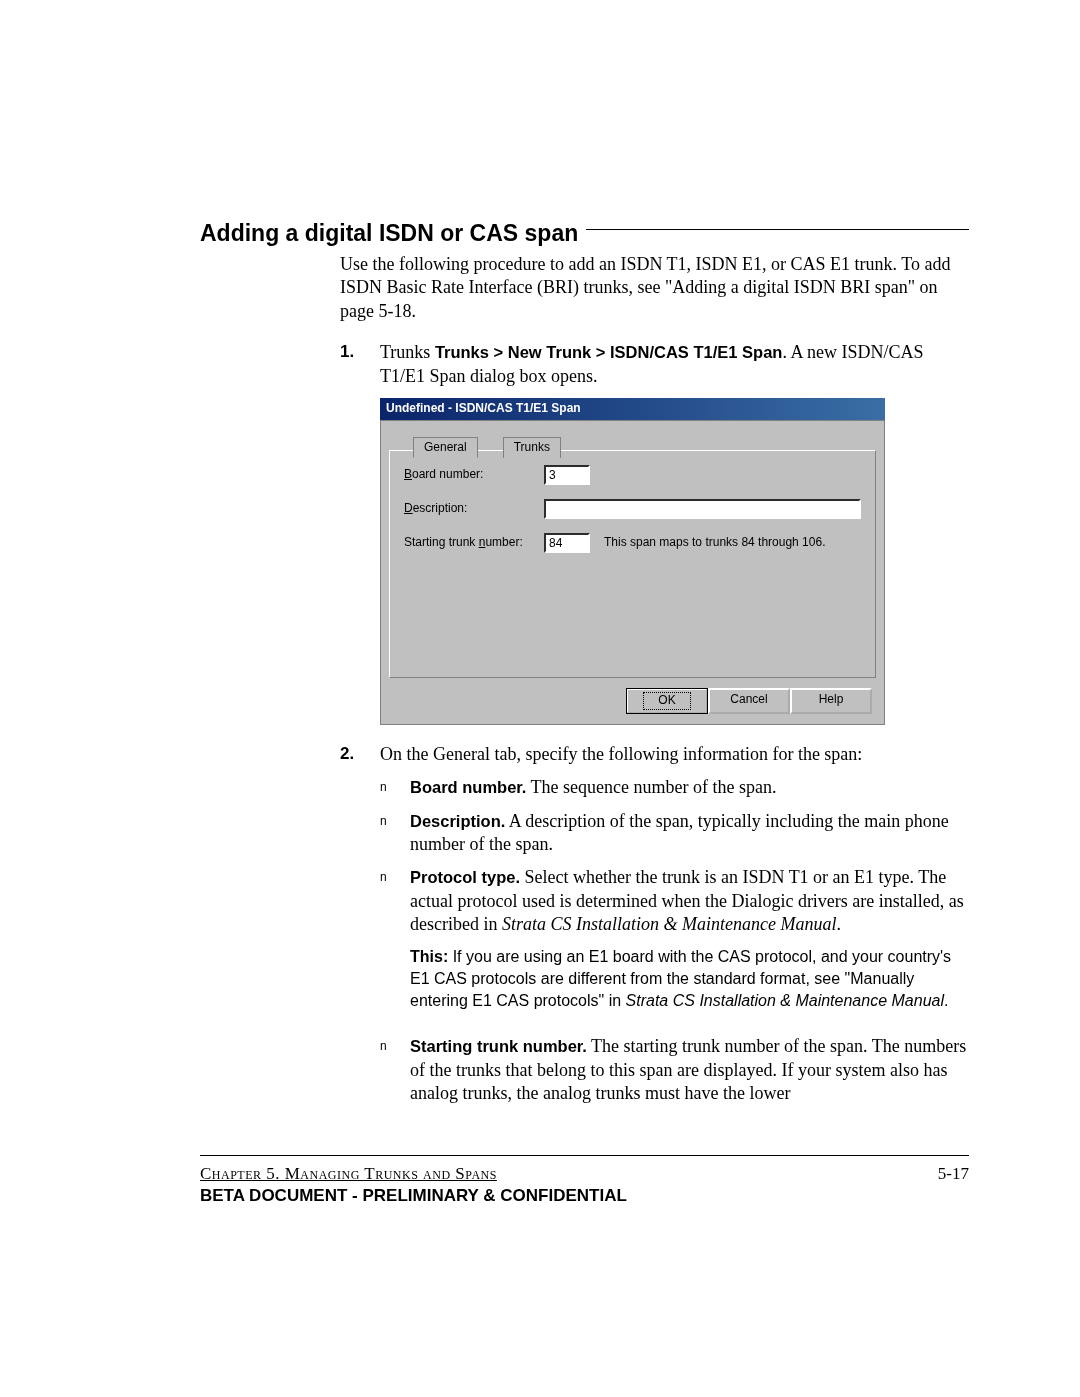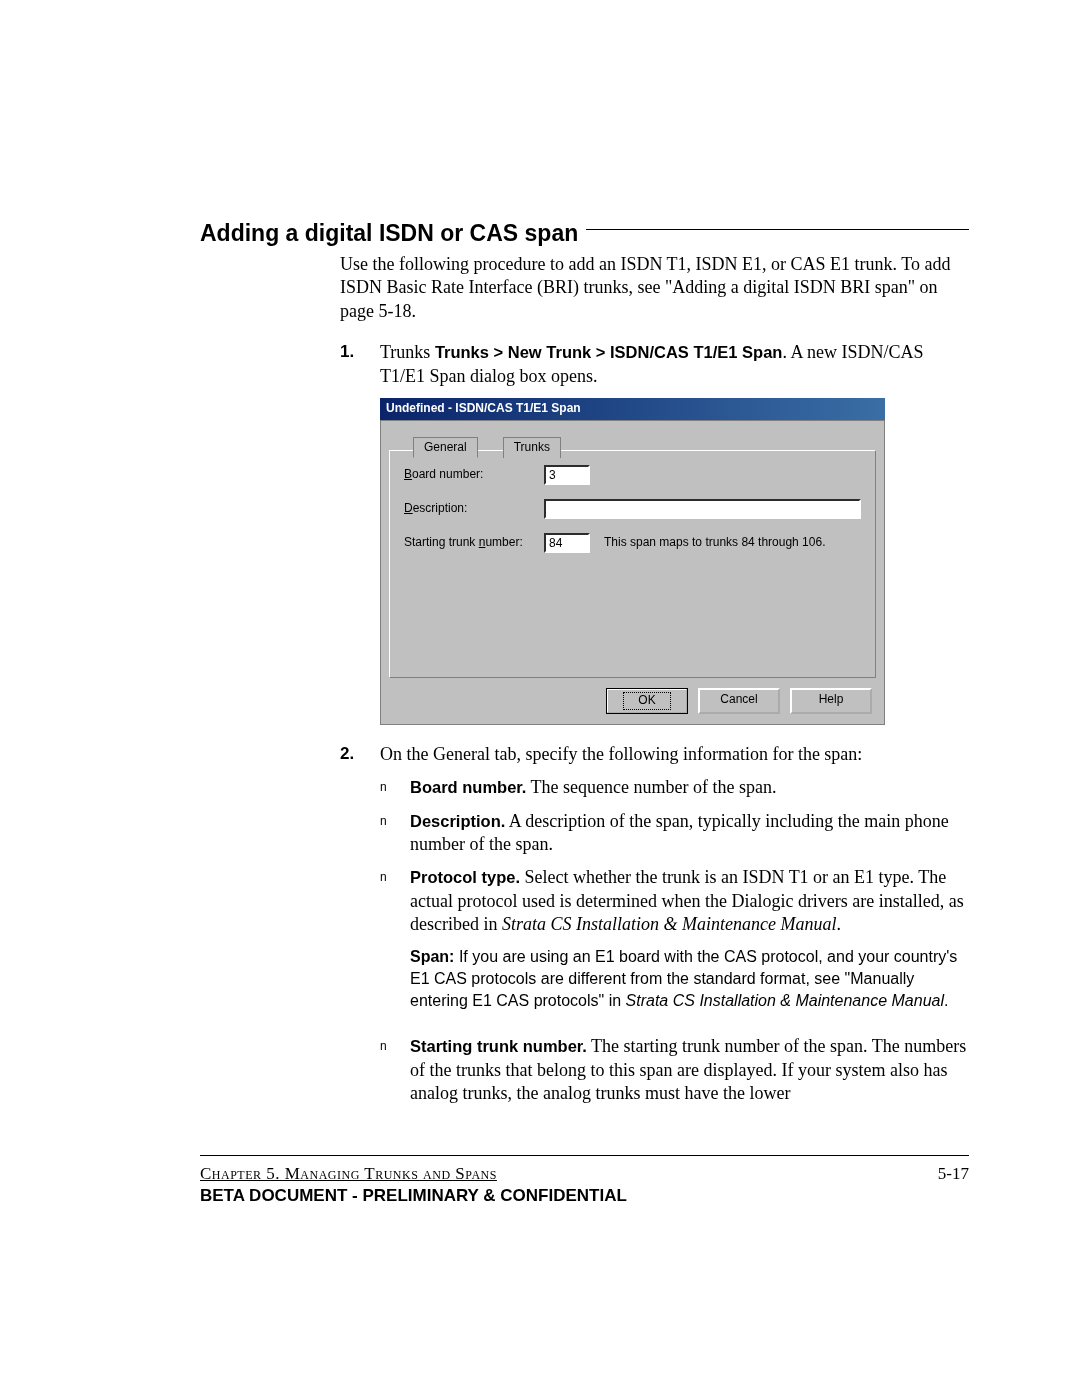--- a/index.html
+++ b/index.html
@@ -168,21 +168,20 @@
     justify-content: center;
   }
   .select-arrow svg { display:block; }
   .hint-text {
     font-size: 12px;
     margin-left: 14px;
   }
   .button-row {
     display: flex;
     justify-content: flex-end;
-    gap: 10px;
     padding: 10px 4px 0 0;
   }
   .win-btn {
     font-family: "MS Sans Serif", Tahoma, Arial, sans-serif;
     font-size: 12px;
     background: #c0c0c0;
     border: 2px outset #ffffff;
     width: 78px;
     padding: 2px 0;
     text-align: center;
@@ -298,21 +297,21 @@
           <span class="bold-sans">Description.</span><span> A description of the span, typically including the main phone number of the span.</span>
         </div>
       </div>
 
       <div class="bullet-row">
         <div class="bullet-mark">n</div>
         <div class="bullet-content">
           <span class="bold-sans">Protocol type.</span><span> Select whether the trunk is an ISDN T1 or an E1 type. The actual protocol used is determined when the Dialogic drivers are installed, as described in </span><span class="italic">Strata CS Installation &amp; Maintenance Manual</span><span>.</span>
 
           <div class="note-block">
-            <b>Span:</b><span>  If you are using an E1 board with the CAS protocol, and your country's E1 CAS protocols are different from the standard format, see "Manually entering E1 CAS protocols" in </span><span class="italic">Strata CS Installation &amp; Maintenance Manual</span><span>.</span>
+            <b>This:</b><span>  If you are using an E1 board with the CAS protocol, and your country's E1 CAS protocols are different from the standard format, see "Manually entering E1 CAS protocols" in </span><span class="italic">Strata CS Installation &amp; Maintenance Manual</span><span>.</span>
           </div>
         </div>
       </div>
 
       <div class="bullet-row">
         <div class="bullet-mark">n</div>
         <div class="bullet-content">
           <span class="bold-sans">Starting trunk number.</span><span> The starting trunk number of the span. The numbers of the trunks that belong to this span are displayed. If your system also has analog trunks, the analog trunks must have the lower</span>
         </div>
       </div>

